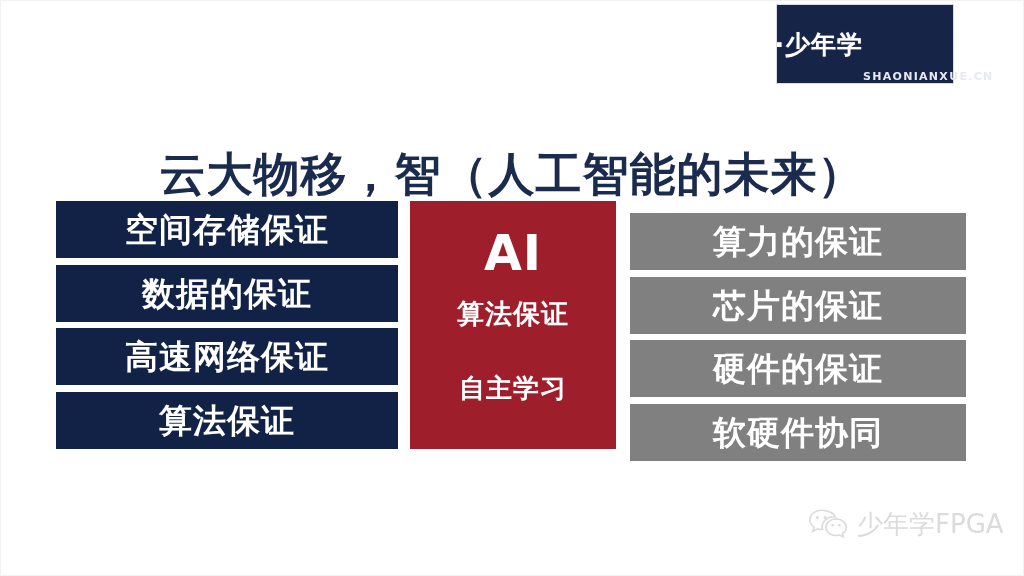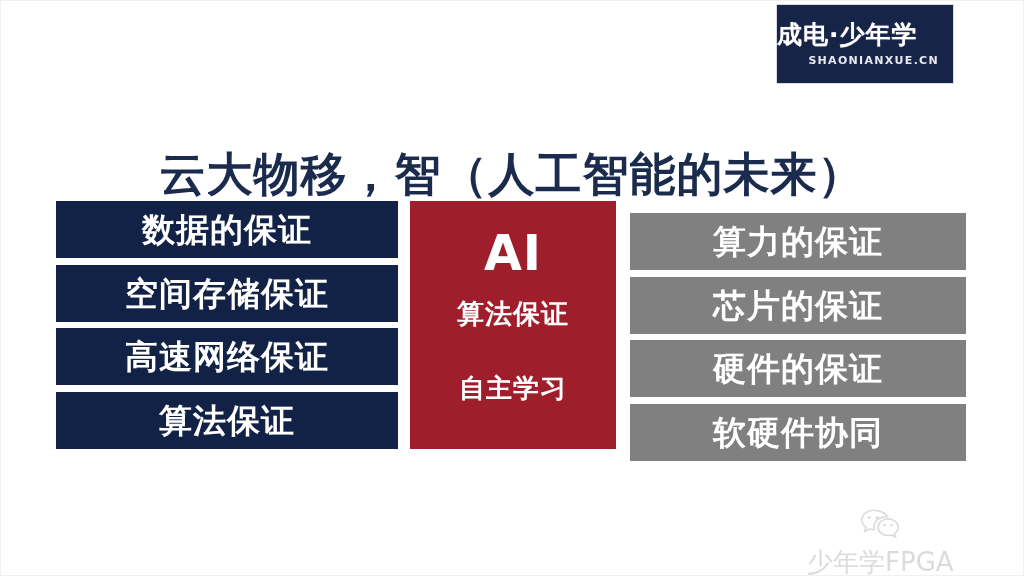--- a/index.html
+++ b/index.html
@@ -25,22 +25,21 @@
 
   
   .logo-badge {
     position: absolute;
     left: 776px;
     top: 4px;
     width: 176px;
     height: 78px;
     background: #162448;
     display: flex;
-    flex-direction: column;
-    align-items: flex-start;
+    align-items: center;
     justify-content: center;
     box-shadow: 0 0 0 1px #d9dce4;
   }
   .logo-badge .logo-cn {
     color: #ffffff;
     font-size: 25px;
     font-weight: 700;
     letter-spacing: 1px;
     line-height: 1;
     white-space: nowrap;
@@ -146,21 +145,20 @@
 
   
   .watermark {
     position: absolute;
     left: 806px;
     top: 506px;
     display: flex;
     align-items: center;
     gap: 8px;
     opacity: 0.92;
-    flex-direction: column;
   }
   .watermark .wm-icon {
     width: 42px;
     height: 34px;
     display: block;
   }
   .watermark .wm-text {
     color: #d8d8d8;
     font-size: 26px;
     font-weight: 400;
@@ -178,24 +176,24 @@
     <div class="logo-cn">成电·少年学</div>
     <div class="logo-sub">SHAONIANXUE.CN</div>
   </div>
 
   <div class="slide-title">云大物移，智（人工智能的未来）</div>
 
   <div class="columns">
 
     <div class="col-left">
       <div class="cell navy">
+        <span>空间存储保证</span>
+      </div>
+      <div class="cell navy">
         <span>数据的保证</span>
-      </div>
-      <div class="cell navy">
-        <span>空间存储保证</span>
       </div>
       <div class="cell navy">
         <span>高速网络保证</span>
       </div>
       <div class="cell navy">
         <span>算法保证</span>
       </div>
     </div>
 
     <div class="spacer-a"></div>

